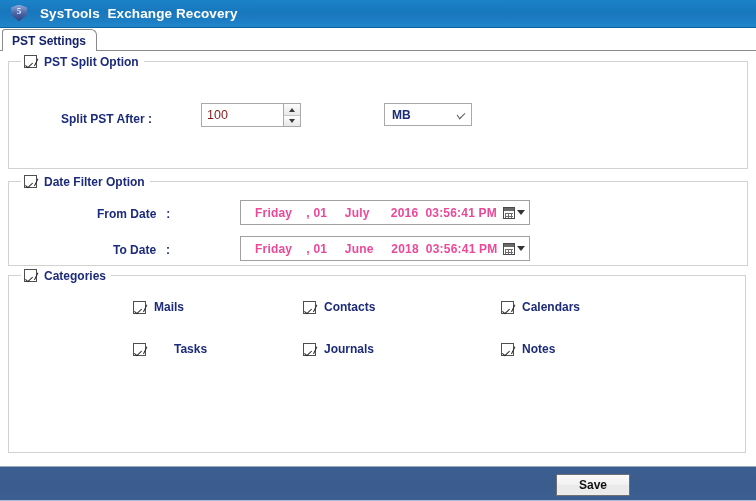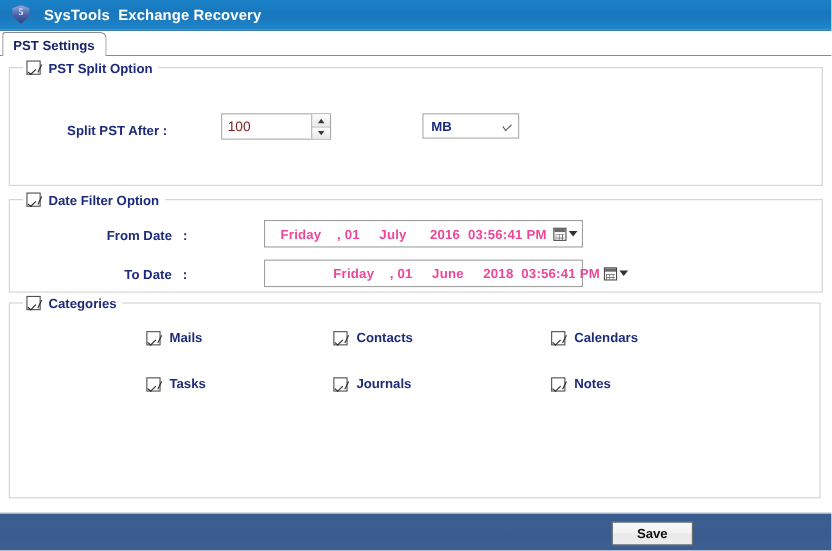--- a/index.html
+++ b/index.html
@@ -365,21 +365,21 @@
       <div class="field-label" style="left:88px; top:25px;">From Date   :</div>
       <div class="dtp" style="left:231px; top:18px; width:290px;">
         <div class="dt-text">Friday    , 01     July      2016  03:56:41 PM</div>
         <div class="dt-btn">
           <span class="cal-icon"></span>
           <span class="dt-arrow"></span>
         </div>
       </div>
 
       <div class="field-label" style="left:104px; top:61px;">To Date   :</div>
-      <div class="dtp" style="left:231px; top:54px; width:290px;padding-left:48px;">
+      <div class="dtp" style="left:231px; top:54px; width:290px;">
         <div class="dt-text">Friday    , 01     June     2018  03:56:41 PM</div>
         <div class="dt-btn">
           <span class="cal-icon"></span>
           <span class="dt-arrow"></span>
         </div>
       </div>
     </div>
 
     <div class="groupbox" style="left:8px; top:224px; width:738px; height:178px;">
       <div class="group-legend">
@@ -393,21 +393,21 @@
       </div>
       <div class="cat-item" style="left:294px; top:24px;">
         <span class="cb checked"></span>
         <span class="cat-label">Contacts</span>
       </div>
       <div class="cat-item" style="left:492px; top:24px;">
         <span class="cb checked"></span>
         <span class="cat-label">Calendars</span>
       </div>
 
-      <div class="cat-item" style="left:124px; top:66px;">
+      <div class="cat-item" style="left:124px; top:66px;gap:20px;">
         <span class="cb checked"></span>
         <span class="cat-label">Tasks</span>
       </div>
       <div class="cat-item" style="left:294px; top:66px;">
         <span class="cb checked"></span>
         <span class="cat-label">Journals</span>
       </div>
       <div class="cat-item" style="left:492px; top:66px;">
         <span class="cb checked"></span>
         <span class="cat-label">Notes</span>

